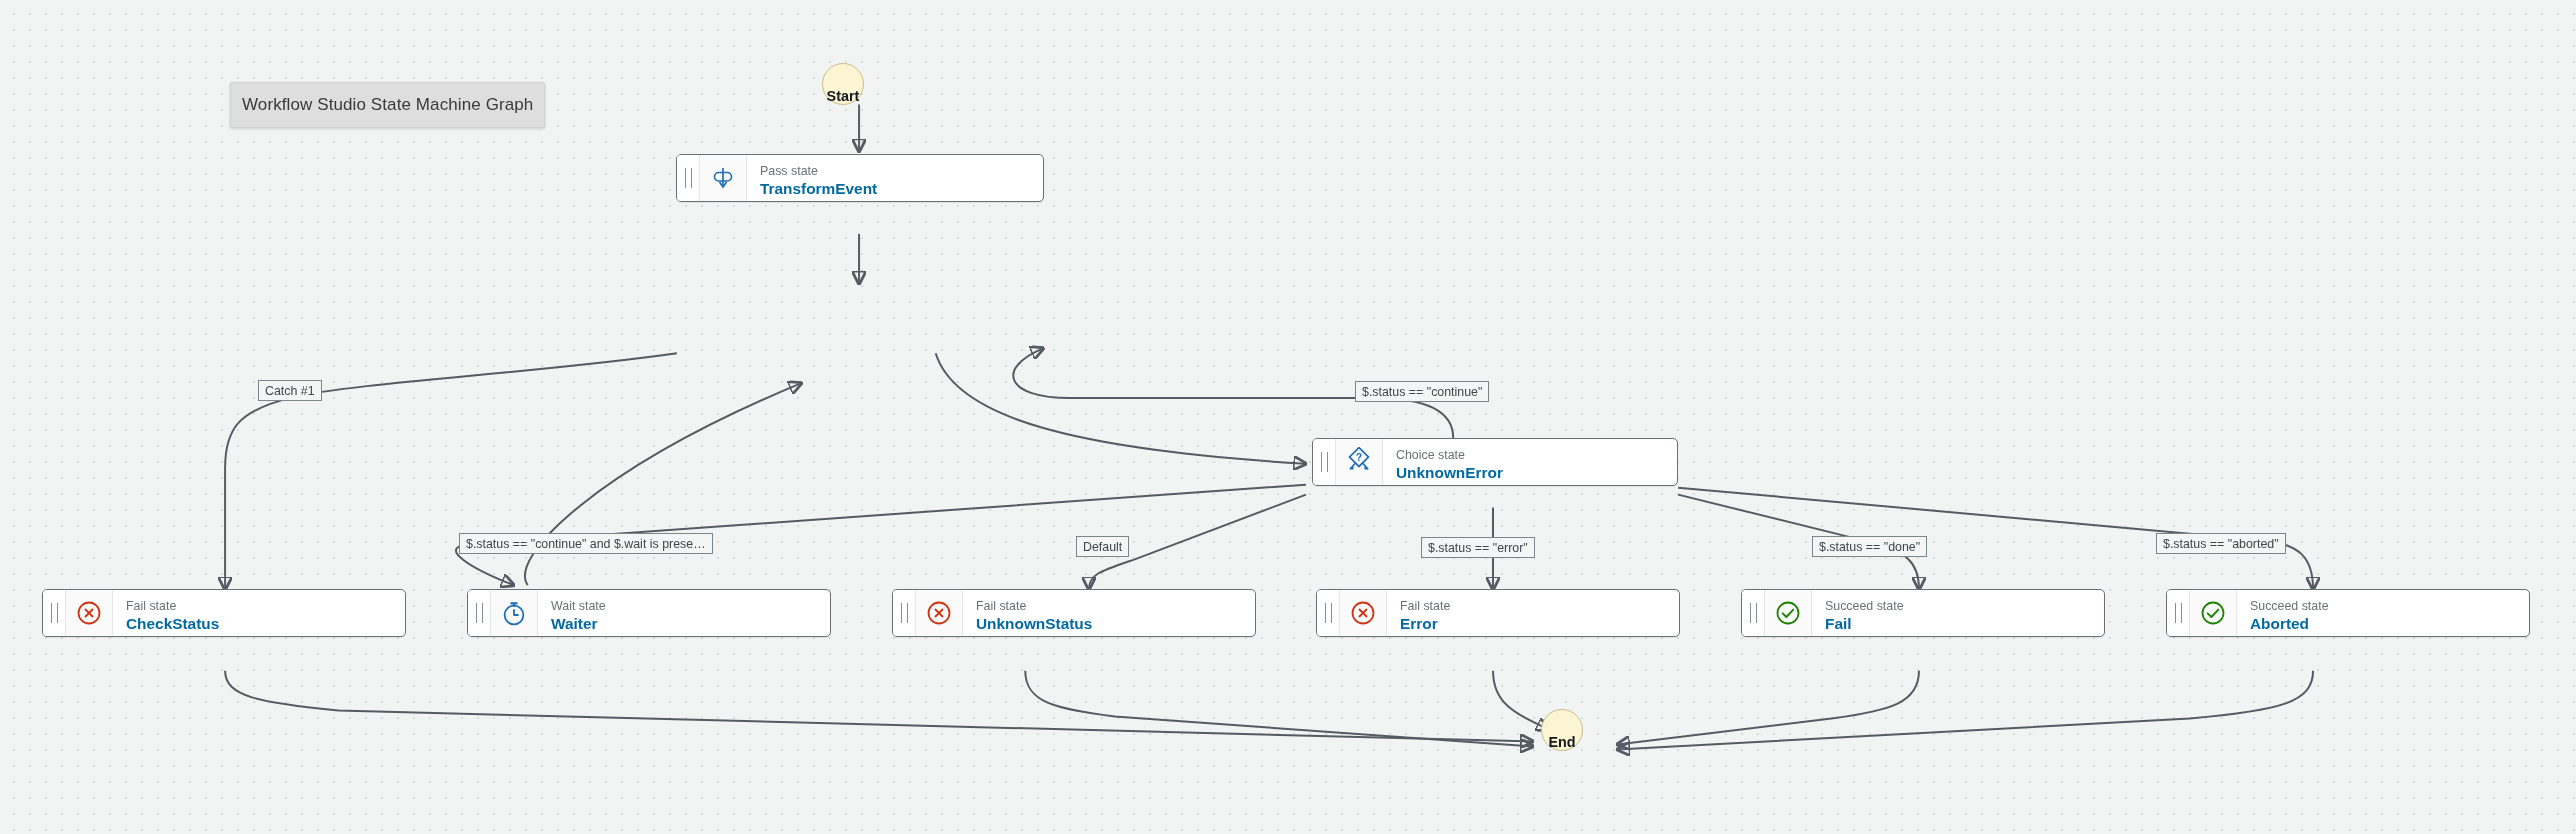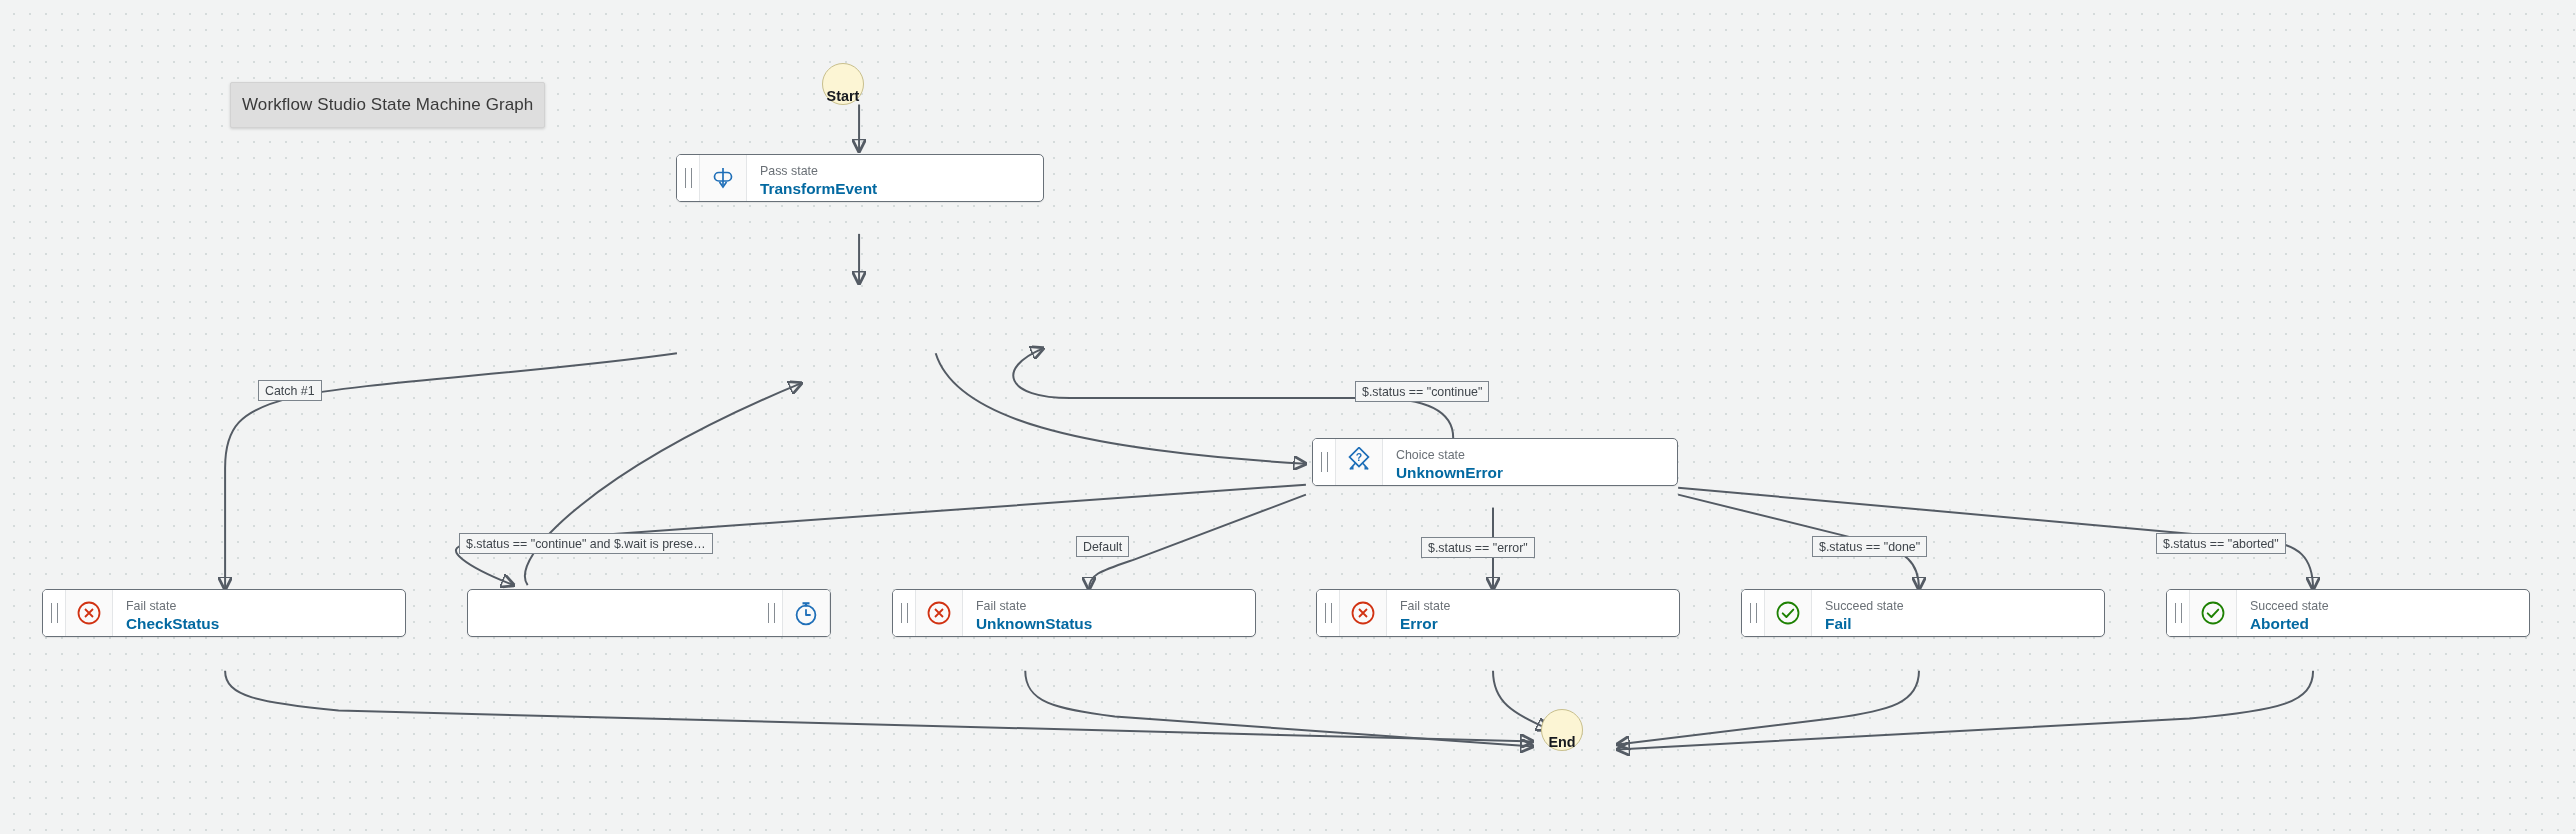--- a/index.html
+++ b/index.html
@@ -76,21 +76,20 @@
     position: absolute;
     height: 48px;
     display: flex;
     align-items: stretch;
     background: #ffffff;
     border: 1.5px solid #687078;
     border-radius: 5px;
     box-sizing: border-box;
     overflow: hidden;
     box-shadow: 0 1px 1px rgba(0,0,0,0.07);
-    justify-content: flex-end;
   }
   .node .grip {
     width: 22px;
     flex: 0 0 22px;
     background: #ffffff;
     border-right: 1px solid #e4e6e8;
     display: flex;
     align-items: center;
     justify-content: center;
   }
@@ -267,20 +266,24 @@
         <i></i>
       </div>
     <div class="icon-cell">
       <svg width="28" height="28" viewBox="0 0 28 28">
         <circle cx="14" cy="16" r="9.4" fill="none" stroke="#1f6fb8" stroke-width="1.8"></circle>
         <path d="M 14 16 L 14 11 M 14 16 L 18 16" stroke="#1f6fb8" stroke-width="1.8" stroke-linecap="round" fill="none"></path>
         <rect x="10.5" y="3.2" width="7" height="2.2" fill="#1f6fb8"></rect>
         <rect x="12.9" y="5" width="2.2" height="2.6" fill="#1f6fb8"></rect>
       </svg>
     </div>
+    <div class="labels">
+      <div class="type">Wait state</div>
+      <div class="name">Waiter</div>
+    </div>
   </div>
 
   <div class="node" style="left:892px; top:589px; width:364px;">
     <div class="grip">
         <i></i>
       </div>
     <div class="icon-cell">
       <svg width="28" height="28" viewBox="0 0 28 28">
         <circle cx="14" cy="14" r="10.5" fill="none" stroke="#d13212" stroke-width="1.8"></circle>
         <path d="M 10 10 L 18 18 M 18 10 L 10 18" stroke="#d13212" stroke-width="1.8"></path>

